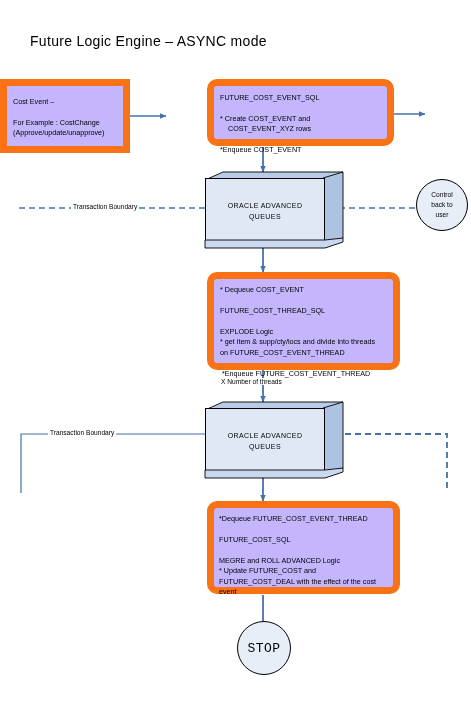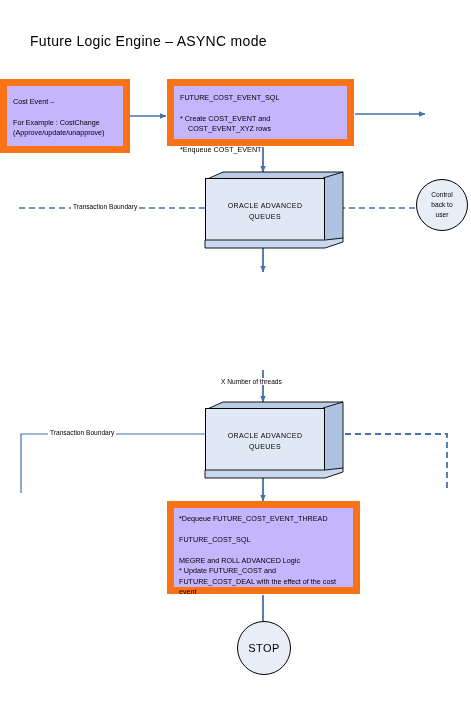--- a/index.html
+++ b/index.html
@@ -14,21 +14,21 @@
   
   .title{
     left:30px;top:33px;font-size:14px;letter-spacing:.3px;color:#000;
     white-space:nowrap;
   }
 
   
   .box{
     background:#c4b5fd;border:7px solid #f97316;box-sizing:border-box;
   }
-  .rbox{border-radius:0;}
+  .rbox{border-radius:10px;margin-left:40px;}
   .boxtext{
     font-size:7.2px;line-height:1.45;color:#000;
     white-space:pre-wrap;
   }
 
   
   .costevent{left:0px;top:79px;width:130px;height:74px;}
   .costevent .boxtext{position:absolute;left:6px;top:11px;width:120px;}
 
   
@@ -69,21 +69,21 @@
   .queue2{left:205px;top:402px;}
 
   
   .circ{
     border-radius:50%;background:#e8eef7;border:1px solid #000;
     display:flex;align-items:center;justify-content:center;text-align:center;
   }
   .control{left:416px;top:179px;width:50px;height:50px;}
   .control span{font-size:6.6px;line-height:1.5;white-space:pre-line;}
   .stop{left:237px;top:621px;width:52px;height:52px;}
-  .stop span{font-size:11px;letter-spacing:.4px;}
+  .stop span{font-size:13px;letter-spacing:.4px;font-family:Liberation Mono, monospace;}
 
   
   .linelabel{
     font-size:6.6px;background:#fff;padding:0 2px;white-space:nowrap;color:#000;
   }
   .tb1{left:71px;top:203px;}
   .tb2{left:48px;top:429px;}
   .threads{left:219px;top:378px;}
 
   
@@ -156,20 +156,31 @@
       <span>ORACLE ADVANCED
 QUEUES</span>
     </div>
     <svg class="abs botface" viewBox="0 0 138 10" preserveAspectRatio="none">
       <polygon points="0,2 120,2 138,0 138,4 120,10 0,10" fill="#c9d8ee" stroke="#000" stroke-width="0.9"></polygon>
     </svg>
   </div>
 
   <div class="abs linelabel tb1">Transaction Boundary</div>
 
+  <div class="abs box rbox fct">
+    <div class="boxtext">* Dequeue COST_EVENT
+
+FUTURE_COST_THREAD_SQL
+
+EXPLODE Logic
+* get item &amp; supp/cty/locs and divide into threads
+on FUTURE_COST_EVENT_THREAD
+
+ *Enqueue FUTURE_COST_EVENT_THREAD</div>
+  </div>
 
   <div class="abs linelabel threads">X Number of threads</div>
 
   <div class="abs cube queue2">
     <svg class="abs topface" viewBox="0 0 138 8" preserveAspectRatio="none">
       <polygon points="0,8 18,0 138,0 120,8" fill="#b9cbe6" stroke="#000" stroke-width="0.9"></polygon>
     </svg>
     <svg class="abs sideface" viewBox="0 0 20 74" preserveAspectRatio="none">
       <polygon points="0,6 20,0 20,66 0,74" fill="#aec3e2" stroke="#000" stroke-width="0.9"></polygon>
     </svg>

